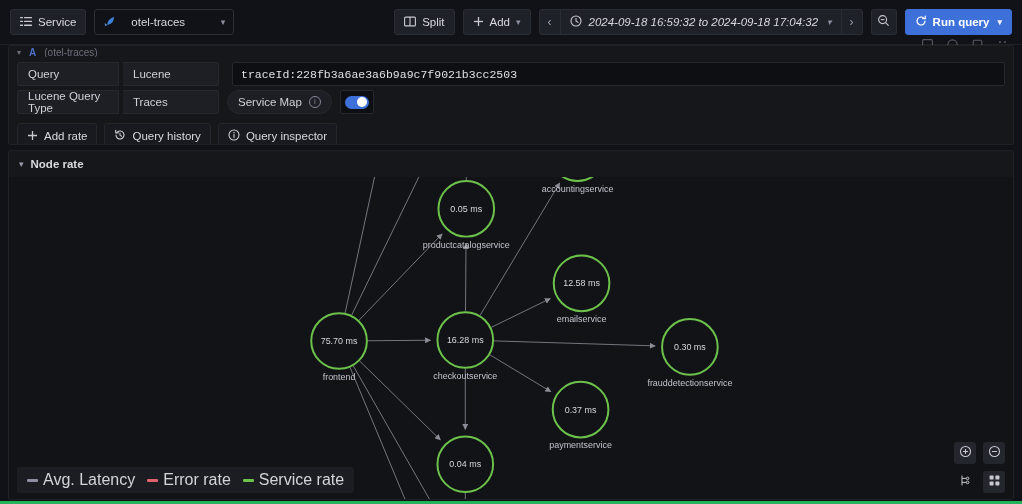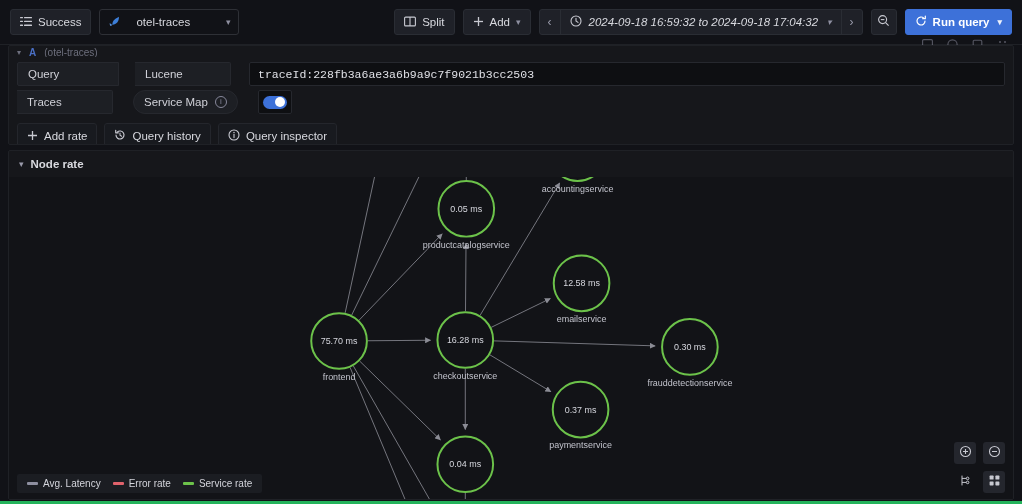--- a/index.html
+++ b/index.html
@@ -81,31 +81,31 @@
     display: flex; align-items: center; gap: 8px;
     font-size: 10px; color: #6d6f7d; overflow: hidden;
   }
   .qrow-head .caret { font-size: 8px; }
   .qrow-head .letter { color: #4a6fc4; font-weight: bold; }
 
   .qcard {
     margin: 5px 8px 0 8px;
     background: #16171b;
   }
-  .qline { display: flex; align-items: flex-end; gap: 16px; margin-bottom: 4px; }
+  .qline { display: flex; align-items: flex-end; gap: 4px; margin-bottom: 4px; }
   .qfield {
     display: flex; align-items: center;
     height: 24px; padding: 0 10px;
     background: #1d1f24; border: 1px solid #26282e;
     font-size: 11.5px; color: #d0d1d8;
   }
   .qfield.label-cell { width: 102px; border-radius: 2px 0 0 2px; }
   .qfield.value-cell { width: 96px; border-left: none; border-radius: 0 2px 2px 0; }
   .qinput {
-    flex: 1; margin-left: 2px;
+    flex: 1; margin-left: 9px;
     height: 24px; padding: 0 8px;
     display: flex; align-items: center;
     background: #0e0f12; border: 1px solid #26282e; border-radius: 2px;
     font-family: "Liberation Mono", monospace;
     font-size: 11.5px; color: #dfe0e6;
   }
   .svcmap-cell {
     display: flex; align-items: center; gap: 7px;
     margin-left: 4px; height: 24px; padding: 0 10px;
     background: #1d1f24; border: 1px solid #26282e; border-radius: 12px;
@@ -152,21 +152,21 @@
   .ng-canvas svg { display: block; width: 100%; height: 100%; }
 
   .node-ms { font-size: 9px; fill: #d6d7de; font-family: "Liberation Sans", sans-serif; }
   .node-lbl { font-size: 9px; fill: #c2c3cc; font-family: "Liberation Sans", sans-serif; }
 
   
   .ng-legend {
     position: absolute; left: 8px; bottom: 6px;
     display: flex; align-items: center; gap: 12px;
     background: #1b1d22; border-radius: 2px;
-    padding: 4px 10px; font-size: 10px; color: #d3d4db;
+    padding: 4px 10px; font-size: 16px; color: #d3d4db;
   }
   .lg-item { display: flex; align-items: center; gap: 5px; }
   .lg-dash { width: 11px; height: 3px; border-radius: 1px; display: inline-block; }
 
   
   .ng-ctrl { position: absolute; right: 8px; bottom: 6px; }
   .ctrl-row { display: flex; gap: 7px; margin-top: 7px; justify-content: flex-end; }
   .ctrl-btn {
     width: 22px; height: 22px; border-radius: 3px;
     background: #24262d;
@@ -201,21 +201,21 @@
             <g fill="#c8c9d1">
               <rect x="0" y="1" width="3" height="1.3" rx=".5"></rect>
               <rect x="4" y="1" width="8" height="1.3" rx=".5"></rect>
               <rect x="0" y="4.8" width="3" height="1.3" rx=".5"></rect>
               <rect x="4" y="4.8" width="8" height="1.3" rx=".5"></rect>
               <rect x="0" y="8.6" width="3" height="1.3" rx=".5"></rect>
               <rect x="4" y="8.6" width="8" height="1.3" rx=".5"></rect>
             </g>
           </svg>
         </span>
-        <span>Success</span>
+        <span>Service</span>
       </div>
 
       <div class="ds-picker">
         <span>
           <svg width="13" height="13" viewBox="0 0 16 16">
             <path d="M13.5 2.2c0 6.2-2.9 9.3-8.1 9.7 0-4.2 2-6.7 8.1-9.7z" fill="#3d7fd9"></path>
             <path d="M3.1 13.5c-.9-1.1-1.2-2.4-.8-3.7.6 1.1 1.8 1.9 3.3 2.1-.6.8-1.5 1.4-2.5 1.6z" fill="#5c9ae8"></path>
           </svg>
         </span>
         <span>otel-traces</span>
@@ -323,20 +323,21 @@
     </div>
 
     <div class="qcard">
       <div class="qline">
         <div class="qfield label-cell">Query</div>
         <div class="qfield value-cell">Lucene</div>
         <div class="qinput">traceId:228fb3a6ae3a6b9a9c7f9021b3cc2503</div>
       </div>
 
       <div class="qline">
+        <div class="qfield label-cell">Lucene Query Type</div>
         <div class="qfield value-cell">Traces</div>
         <div class="svcmap-cell">
           <span>Service Map</span>
           <span class="info-icon">i</span>
         </div>
         <div class="toggle-wrap">
           <div class="toggle">
               <div class="knob"></div>
             </div>
         </div>

